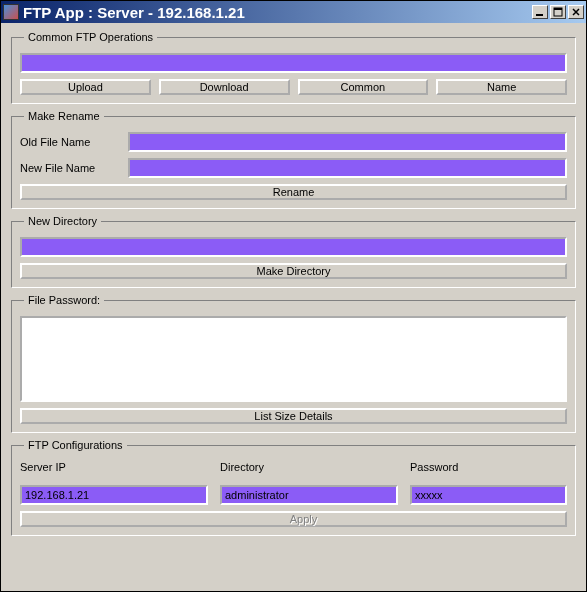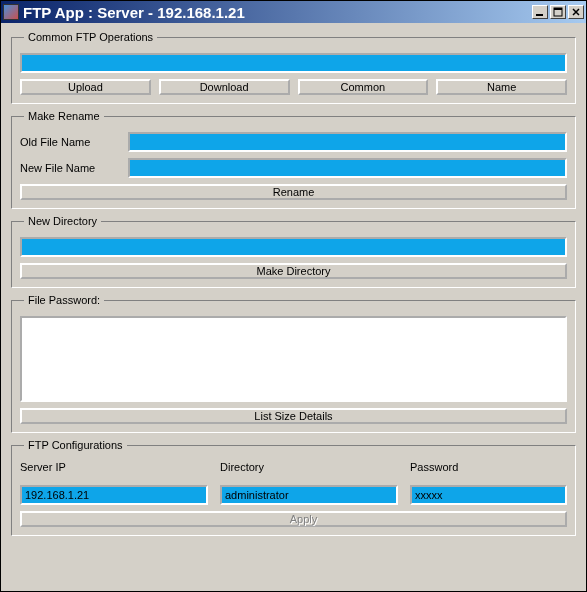--- a/index.html
+++ b/index.html
@@ -12,21 +12,21 @@
 .titlebar-text { color: #fff; font-weight: bold; font-size: 15px; flex: 1; }
 .titlebar-buttons { display: flex; gap: 2px; }
 .titlebar-btn { width: 16px; height: 14px; background: #d4d0c8; border: 1px solid; border-color: #fff #404040 #404040 #fff; display: flex; align-items: center; justify-content: center; font-size: 9px; font-family: monospace; cursor: pointer; }
 .titlebar-btn svg { width: 10px; height: 10px; }
 
 .client { flex: 1; padding: 8px 10px 10px 10px; display: flex; flex-direction: column; gap: 6px; }
 
 fieldset { border: 1px solid #fff; border-top-color: #808080; border-left-color: #808080; padding: 10px 8px 8px 8px; position: relative; }
 fieldset > legend { padding: 0 4px; font-size: 11px; color: #000; margin-left: 4px; }
 
-.text-input { width: 100%; height: 20px; border: 2px inset #fff; background: #0ea5e9; padding: 0 3px; font-family: Tahoma, sans-serif; font-size: 11px; }
+.text-input { width: 100%; height: 20px; border: 2px inset #fff; background: #8b5cf6; padding: 0 3px; font-family: Tahoma, sans-serif; font-size: 11px; }
 
 .btn { height: 16px; background: #d4d0c8; border: 2px outset #fff; font-family: Tahoma, sans-serif; font-size: 11px; cursor: pointer; }
 .btn.wide { width: 100%; }
 .btn.disabled { color: #808080; text-shadow: 1px 1px 0 #fff; cursor: default; }
 
 .btn-row { display: flex; gap: 8px; margin-top: 6px; }
 .btn-row .btn { flex: 1; }
 
 .label-col { display: flex; align-items: center; gap: 8px; }
 .label-col label { width: 100px; font-size: 11px; }

